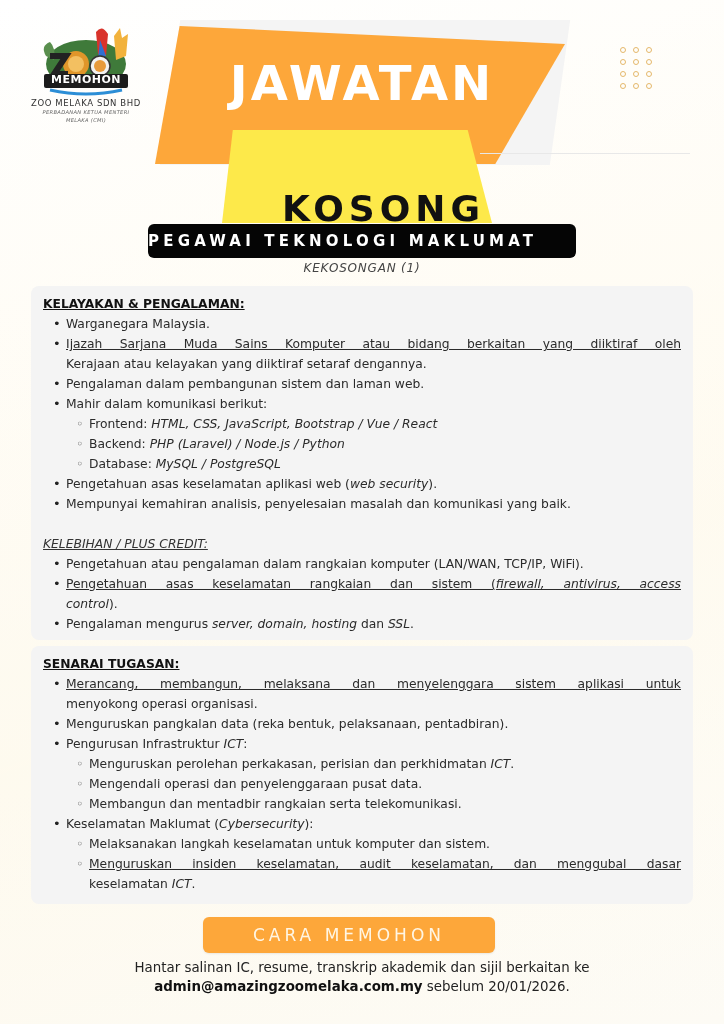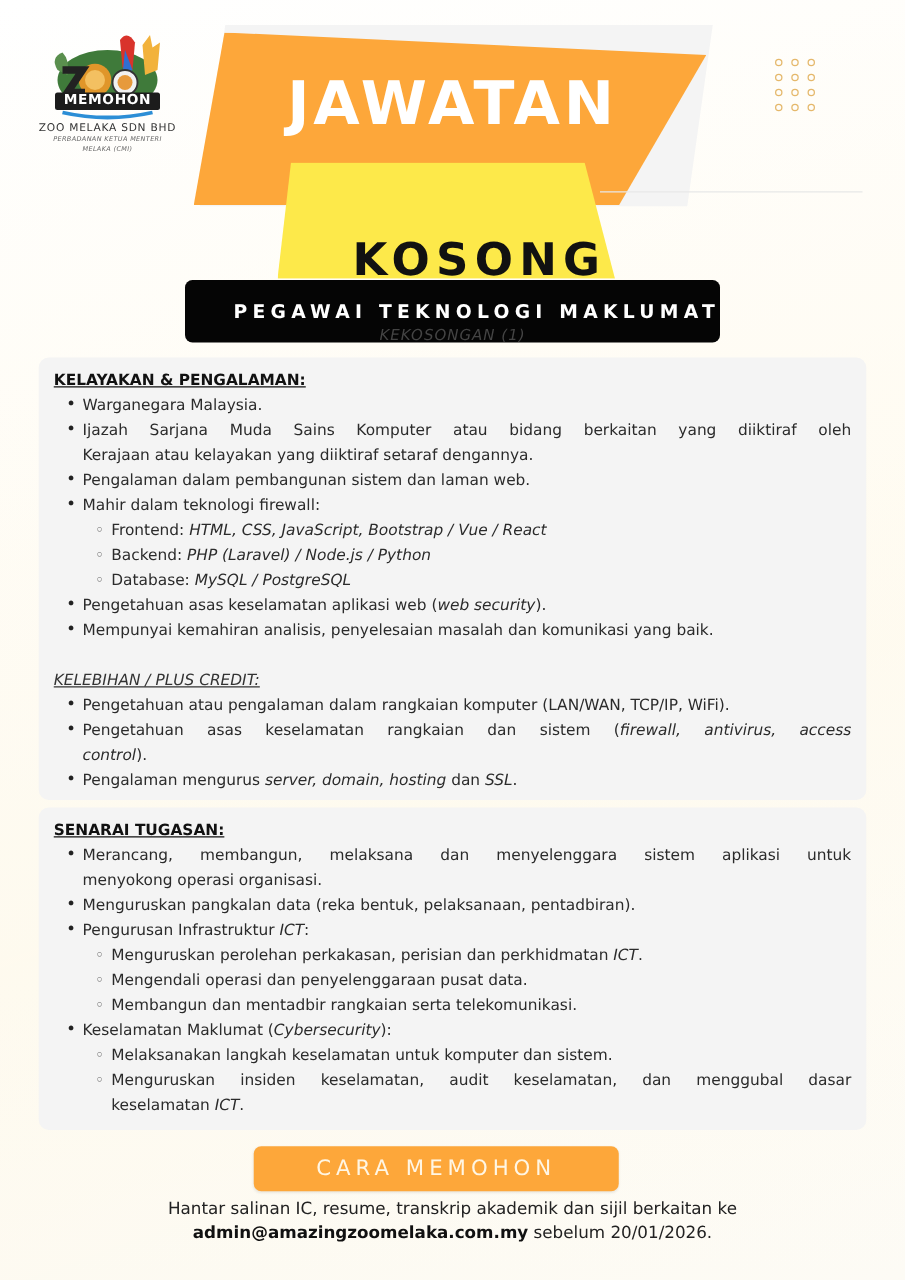--- a/index.html
+++ b/index.html
@@ -45,23 +45,23 @@
   }
   .title-kosong {
     position: absolute; left: 230px; top: 147px; width: 255px; text-align: right;
     font-family: "DejaVu Sans", sans-serif; font-weight: bold; font-size: 36px;
     letter-spacing: 5px; color: #111; margin-top: 41px;
   }
   .divider-line { position: absolute; left: 480px; top: 153px; width: 210px; height: 1px; background: #e8e8e8; }
 
   
   .position-pill {
-    position: absolute; left: 148px; top: 224px; width: 428px; height: 50px;
+    position: absolute; left: 148px; top: 224px; width: 428px; height: 34px;
     background: #050505; border-radius: 6px;
-    display: flex; align-items: center; justify-content: flex-end;
+    display: flex; align-items: center; justify-content: flex-start;
   }
   .position-pill span { color: #ffffff; font-weight: bold; font-size: 15px; letter-spacing: 4.2px; }
   .vacancy { position: absolute; left: 148px; top: 261px; width: 428px; text-align: center; font-size: 12px; font-style: italic; letter-spacing: 0.8px; color: #444; }
 
   
   .card {
     position: absolute; left: 31px; width: 662px;
     background: #f4f4f4; border-radius: 8px;
     padding: 8px 12px 0 12px;
     font-size: 12.3px; line-height: 20px; color: #2b2b2b;
@@ -70,21 +70,21 @@
   .card-2 { top: 646px; height: 258px; }
   .sec-head { font-weight: bold; text-decoration: underline; font-size: 12.3px; color: #111; line-height: 20px; }
   .sec-head.italic { font-weight: normal; font-style: italic; color: #333; }
   .gap { height: 20px; }
   ul.lvl1 { list-style: none; padding-left: 10px; }
   ul.lvl1 > li { position: relative; padding-left: 13px; text-align: justify; }
   ul.lvl1 > li::before { content: "•"; position: absolute; left: 0; top: 0; font-size: 13px; color: #222; }
   ul.lvl2 { list-style: none; padding-left: 10px; }
   ul.lvl2 > li { position: relative; padding-left: 13px; text-align: justify; }
   ul.lvl2 > li::before { content: "◦"; position: absolute; left: 0; top: 0; color: #666; }
-  .justify-line { text-align: justify; text-align-last: justify; display: block; }
+  .justify-line { text-align: justify; text-align-last: justify; display: block; text-decoration: underline; }
   em { font-style: italic; }
 
   
   .apply-btn {
     position: absolute; left: 203px; top: 917px; width: 292px; height: 36px;
     background: #fda73a; border-radius: 6px; border: none;
     display: flex; align-items: center; justify-content: center;
     box-shadow: 0 1px 2px rgba(0,0,0,0.08);
   }
   .apply-btn span { color: #fff6e4; font-size: 17px; letter-spacing: 4px; }
@@ -149,21 +149,21 @@
 <div class="card card-1">
   <div class="sec-head">KELAYAKAN &amp; PENGALAMAN:</div>
   <ul class="lvl1">
     <li>Warganegara Malaysia.</li>
     <li>
       <span class="justify-line">Ijazah Sarjana Muda Sains Komputer atau bidang berkaitan yang diiktiraf oleh</span>
       <span>Kerajaan atau kelayakan yang diiktiraf setaraf dengannya.</span>
     </li>
     <li>Pengalaman dalam pembangunan sistem dan laman web.</li>
     <li>
-      <span>Mahir dalam teknologi firewall:</span>
+      <span>Mahir dalam komunikasi berikut:</span>
       <ul class="lvl2">
         <li><span>Frontend: </span><em>HTML, CSS, JavaScript, Bootstrap / Vue / React</em></li>
         <li><span>Backend: </span><em>PHP (Laravel) / Node.js / Python</em></li>
         <li><span>Database: </span><em>MySQL / PostgreSQL</em></li>
       </ul>
     </li>
     <li><span>Pengetahuan asas keselamatan aplikasi web (</span><em>web security</em><span>).</span></li>
     <li>Mempunyai kemahiran analisis, penyelesaian masalah dan komunikasi yang baik.</li>
   </ul>
   <div class="gap"></div>

